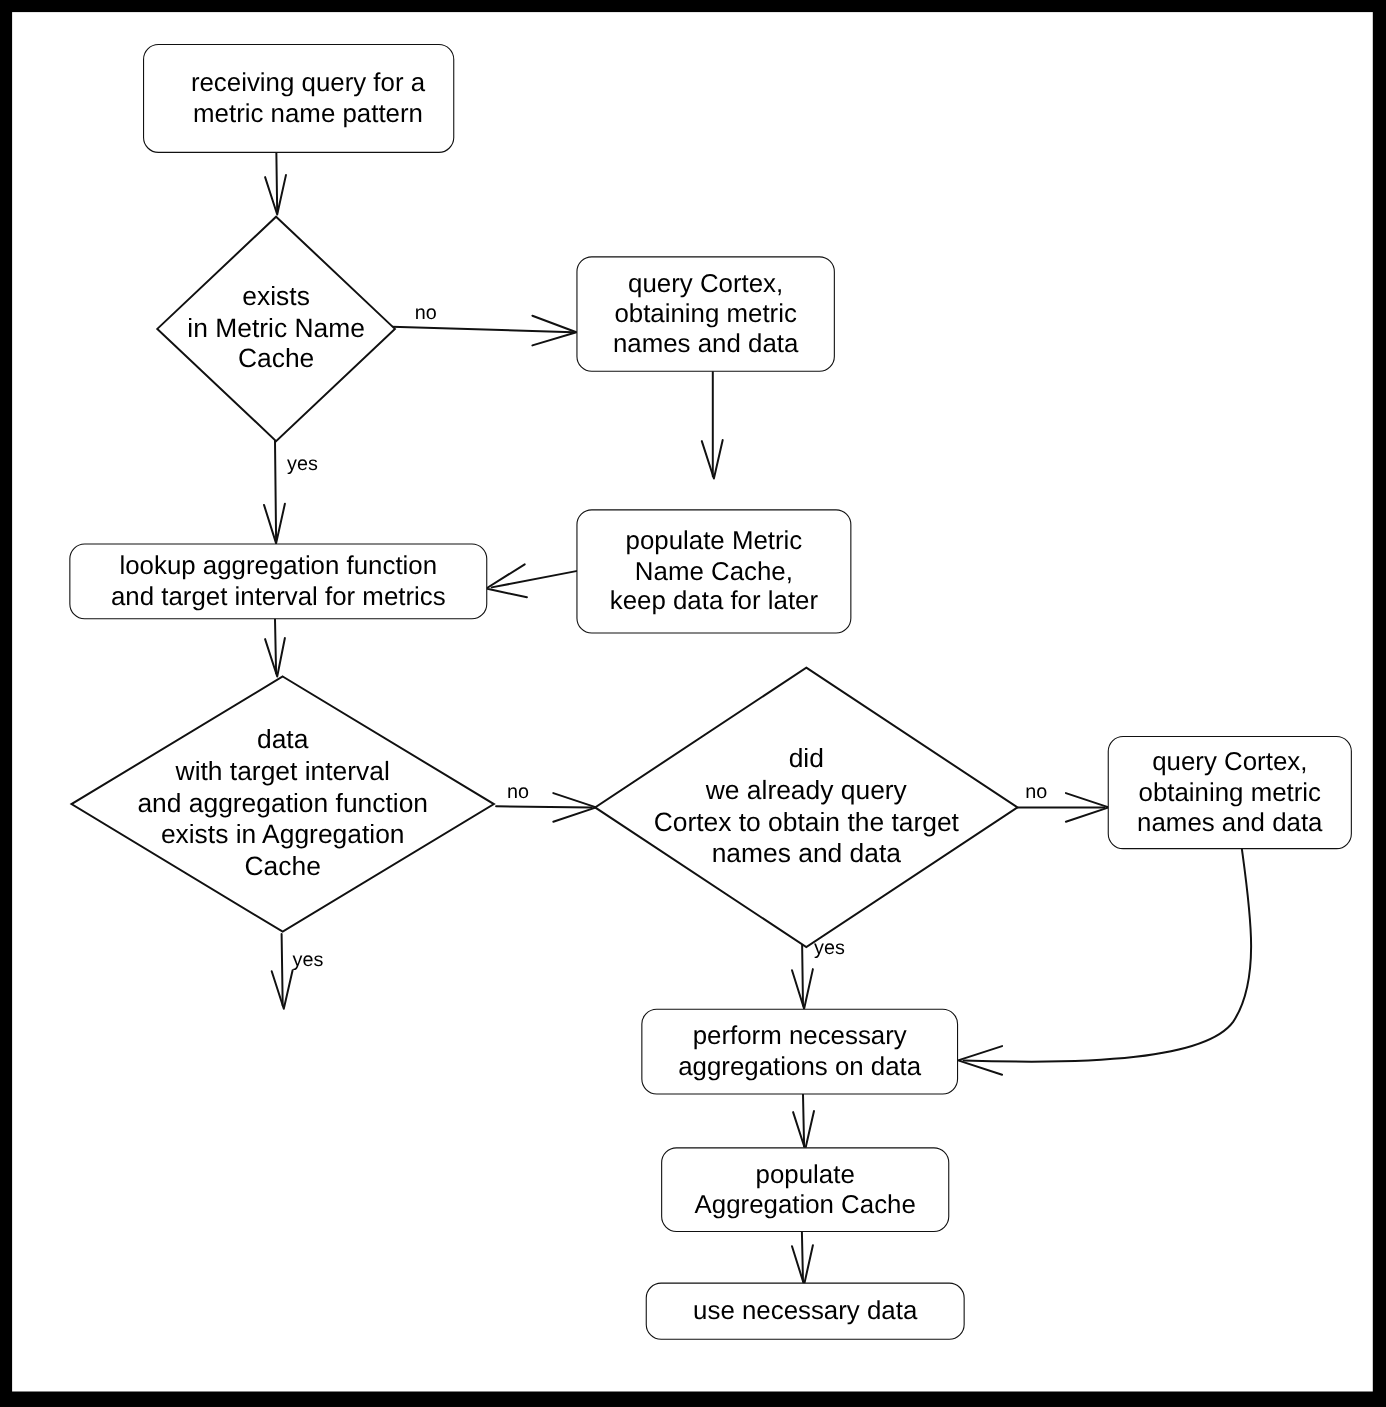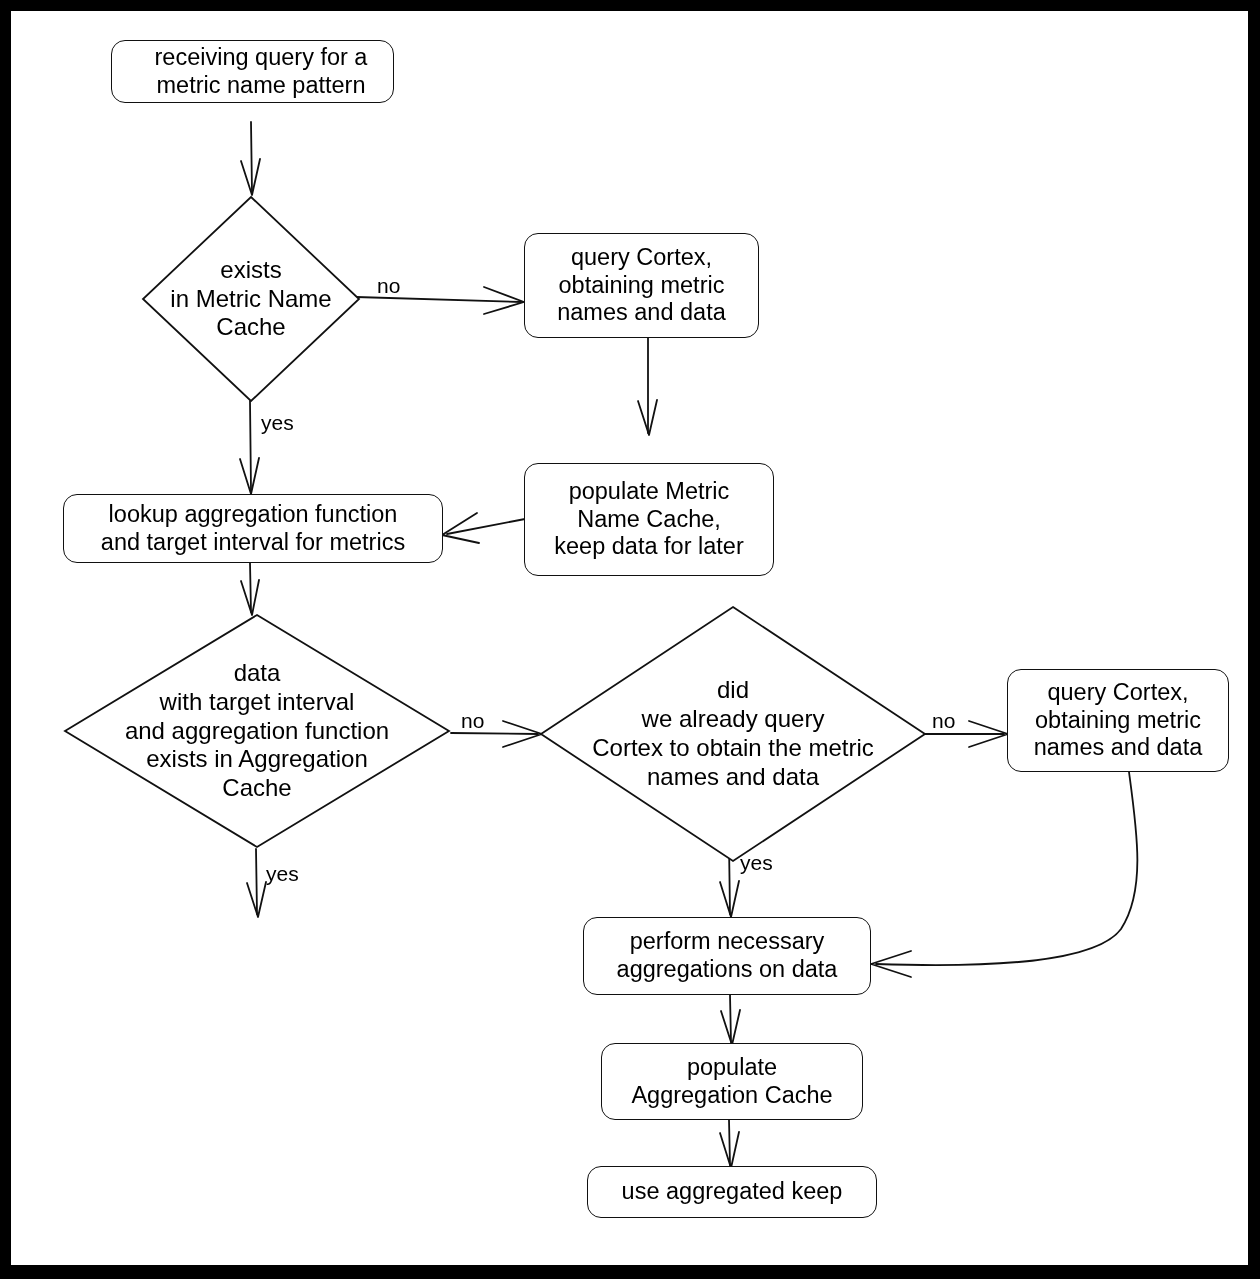--- a/index.html
+++ b/index.html
@@ -73,21 +73,21 @@
     align-items: center;
     justify-content: center;
     text-align: center;
     font-size: 24px;
     color: #000000;
     line-height: 1.2;
     white-space: pre-line;
   }
   .edge-label {
     position: absolute;
-    font-size: 21px;
+    font-size: 18px;
     color: #000000;
     white-space: nowrap;
   }
 </style>
 </head>
 <body>
 
 <div id="frame">
   <div id="canvas">
 
@@ -129,21 +129,21 @@
         <path d="M 900 940 L 860 953 L 900 966"></path>
 
         <path d="M 719 984 L 720 1031"></path>
         <path d="M 710 1000 L 721 1034 L 729 999"></path>
 
         <path d="M 718 1109 L 719 1154"></path>
         <path d="M 709 1122 L 720 1157 L 728 1121"></path>
       </g>
     </svg>
 
-    <div class="node box" style="left:100px; top:29px; width:283px; height:63px;padding-left:27px;">receiving query for a
+    <div class="node box" style="left:119px; top:29px; width:283px; height:99px;padding-left:27px;">receiving query for a
 metric name pattern</div>
 
     <div class="diamond-wrap" style="left:130px; top:184px; width:220px; height:208px;">
       <svg width="220" height="208" viewBox="0 0 220 208">
         <polygon points="110,2 218,104 110,206 2,104" fill="#ffffff" stroke="#111111" stroke-width="1.8"></polygon>
       </svg>
       <div class="diamond-label">exists
 in Metric Name
 Cache</div>
     </div>
@@ -175,34 +175,34 @@
 
     <div class="edge-label" style="left:450px; top:698px;">no</div>
     <div class="edge-label" style="left:255px; top:851px;">yes</div>
 
     <div class="diamond-wrap" style="left:528px; top:594px; width:388px; height:258px;">
       <svg width="388" height="258" viewBox="0 0 388 258">
         <polygon points="194,2 386,129 194,256 2,129" fill="#ffffff" stroke="#111111" stroke-width="1.8"></polygon>
       </svg>
       <div class="diamond-label">did
 we already query
-Cortex to obtain the metric
+Cortex to obtain the target
 names and data</div>
     </div>
 
     <div class="edge-label" style="left:921px; top:698px;">no</div>
     <div class="edge-label" style="left:729px; top:840px;">yes</div>
 
     <div class="node box" style="left:996px; top:658px; width:222px; height:103px;">query Cortex,
 obtaining metric
 names and data</div>
 
 
     <div class="node box" style="left:590px; top:1032px; width:262px; height:77px;">populate
 Aggregation Cache</div>
 
     <div class="node box" style="left:572px; top:906px; width:288px; height:78px;">perform necessary
 aggregations on data</div>
 
-    <div class="node box" style="left:576px; top:1155px; width:290px; height:52px;">use aggregated keep</div>
+    <div class="node box" style="left:576px; top:1155px; width:290px; height:52px;">use necessary data</div>
 
   </div>
 </div>
 
 </body></html>

